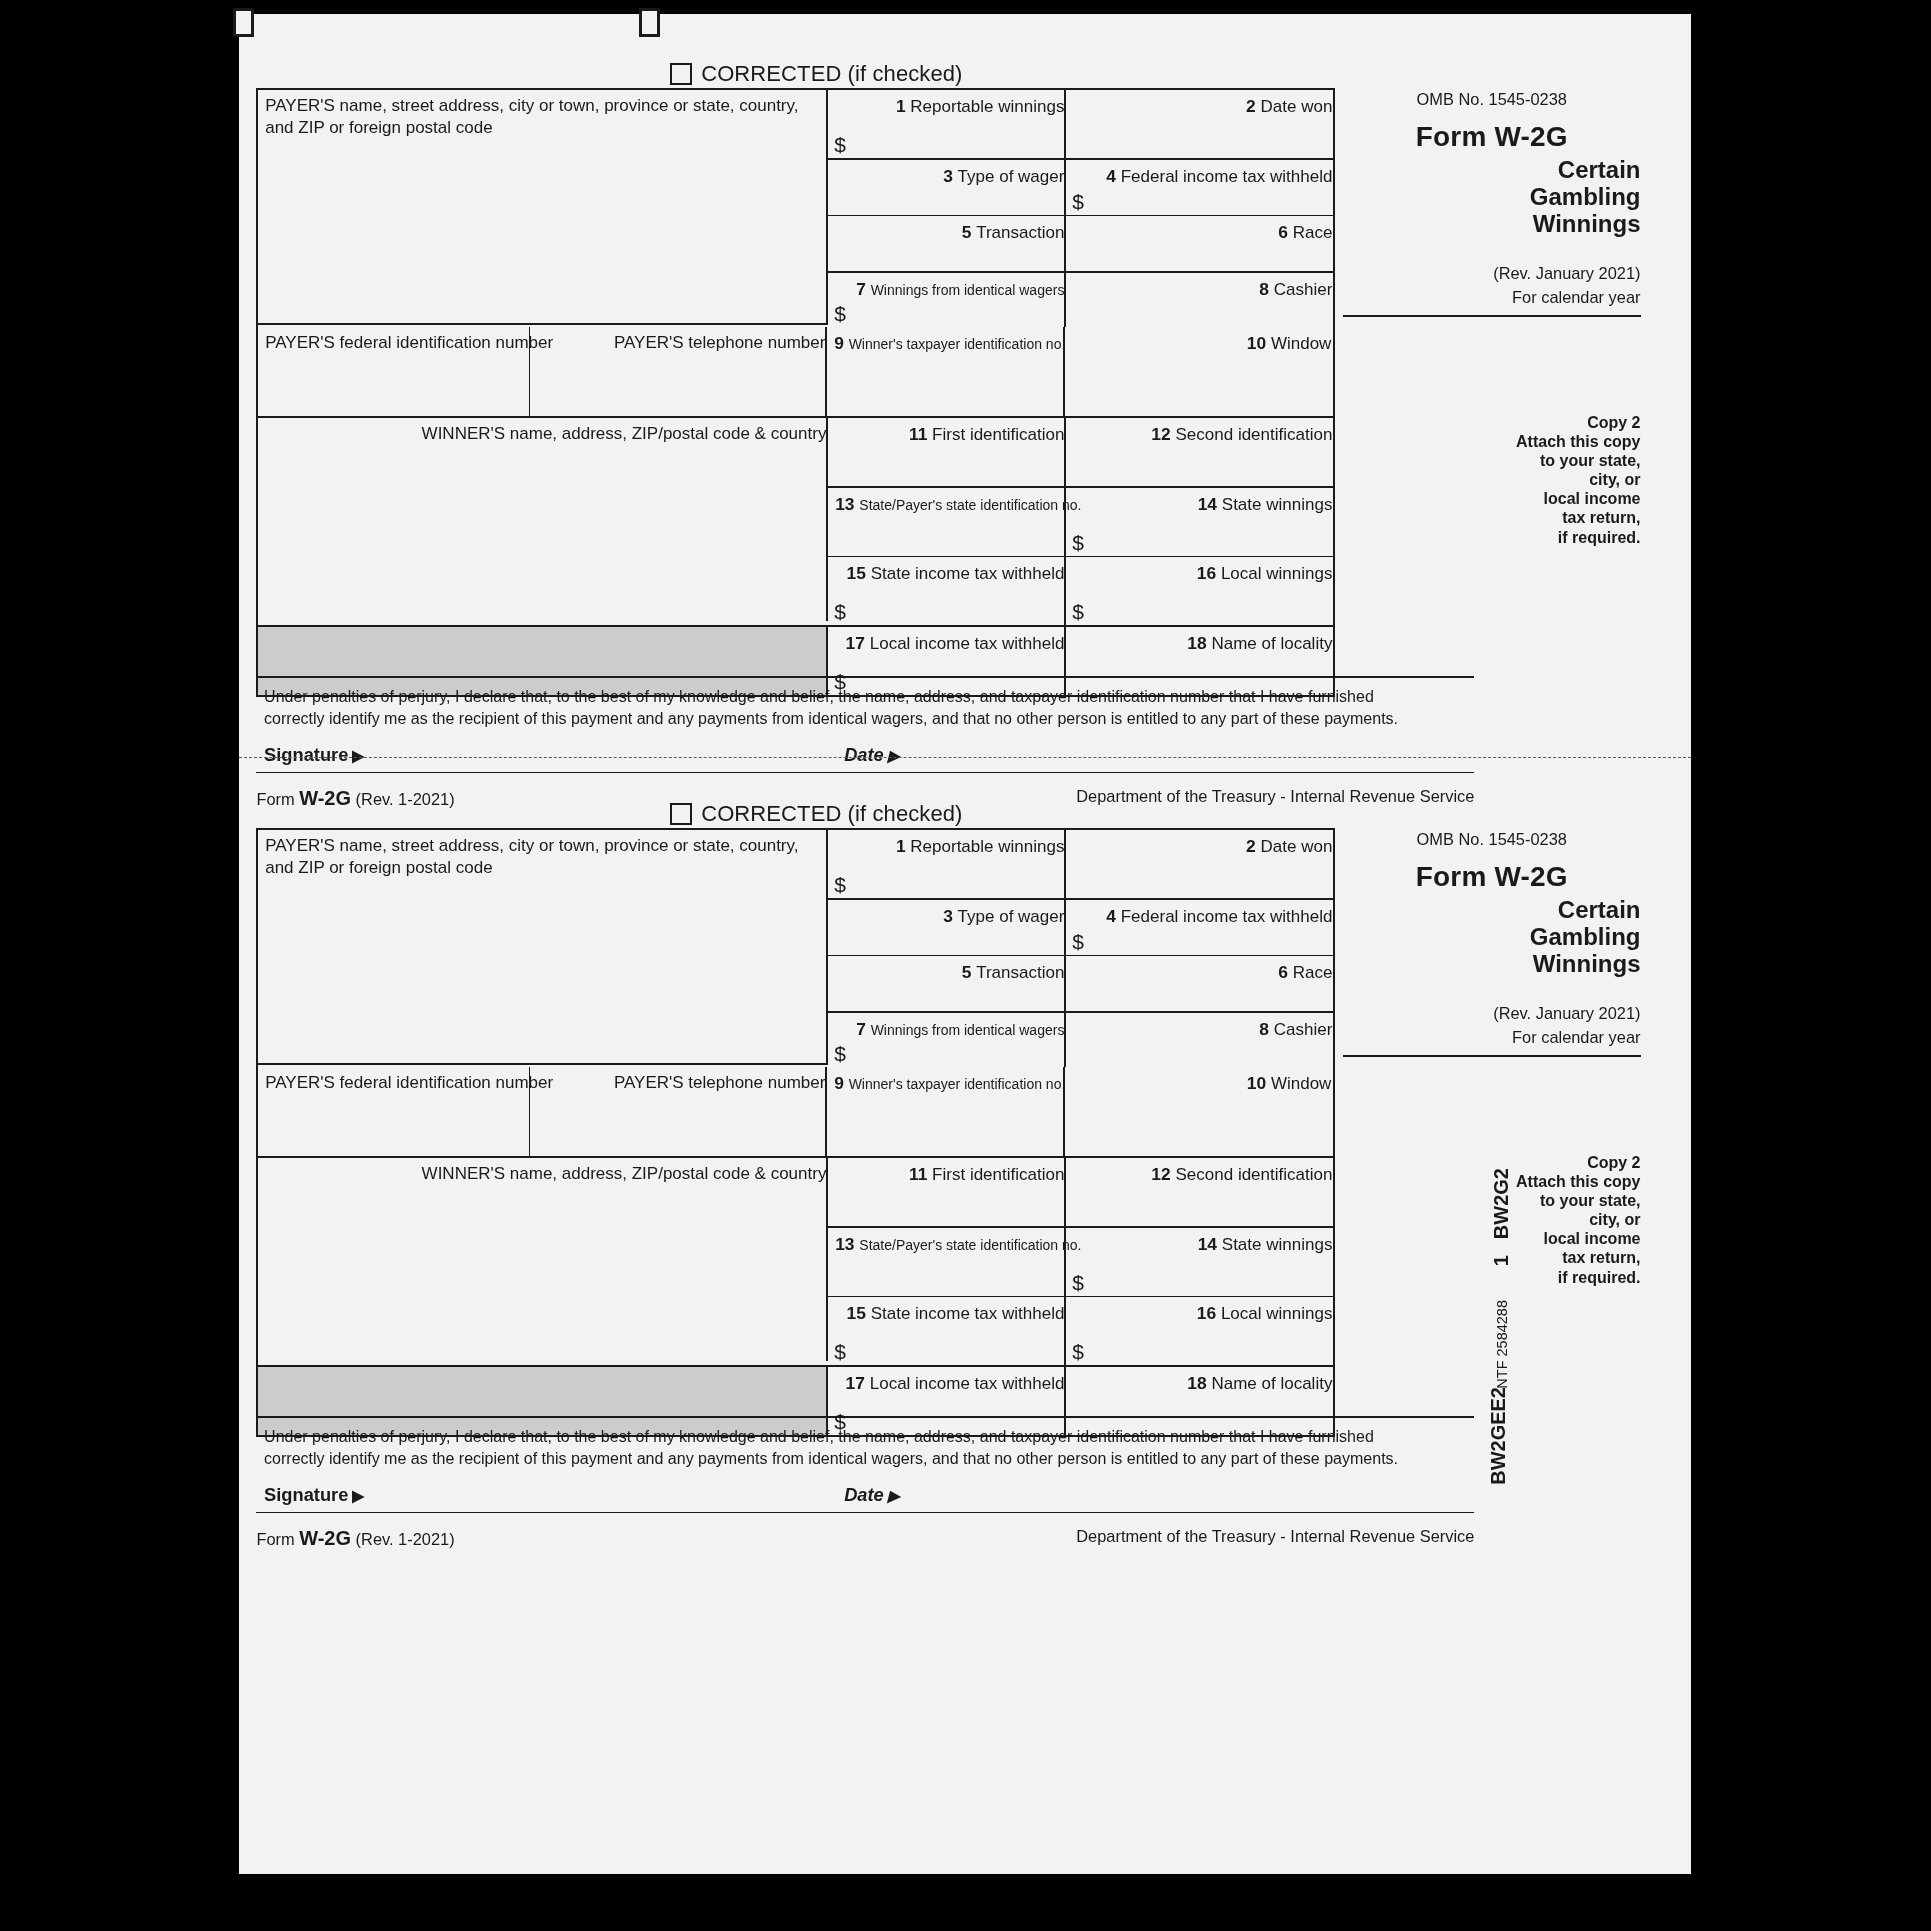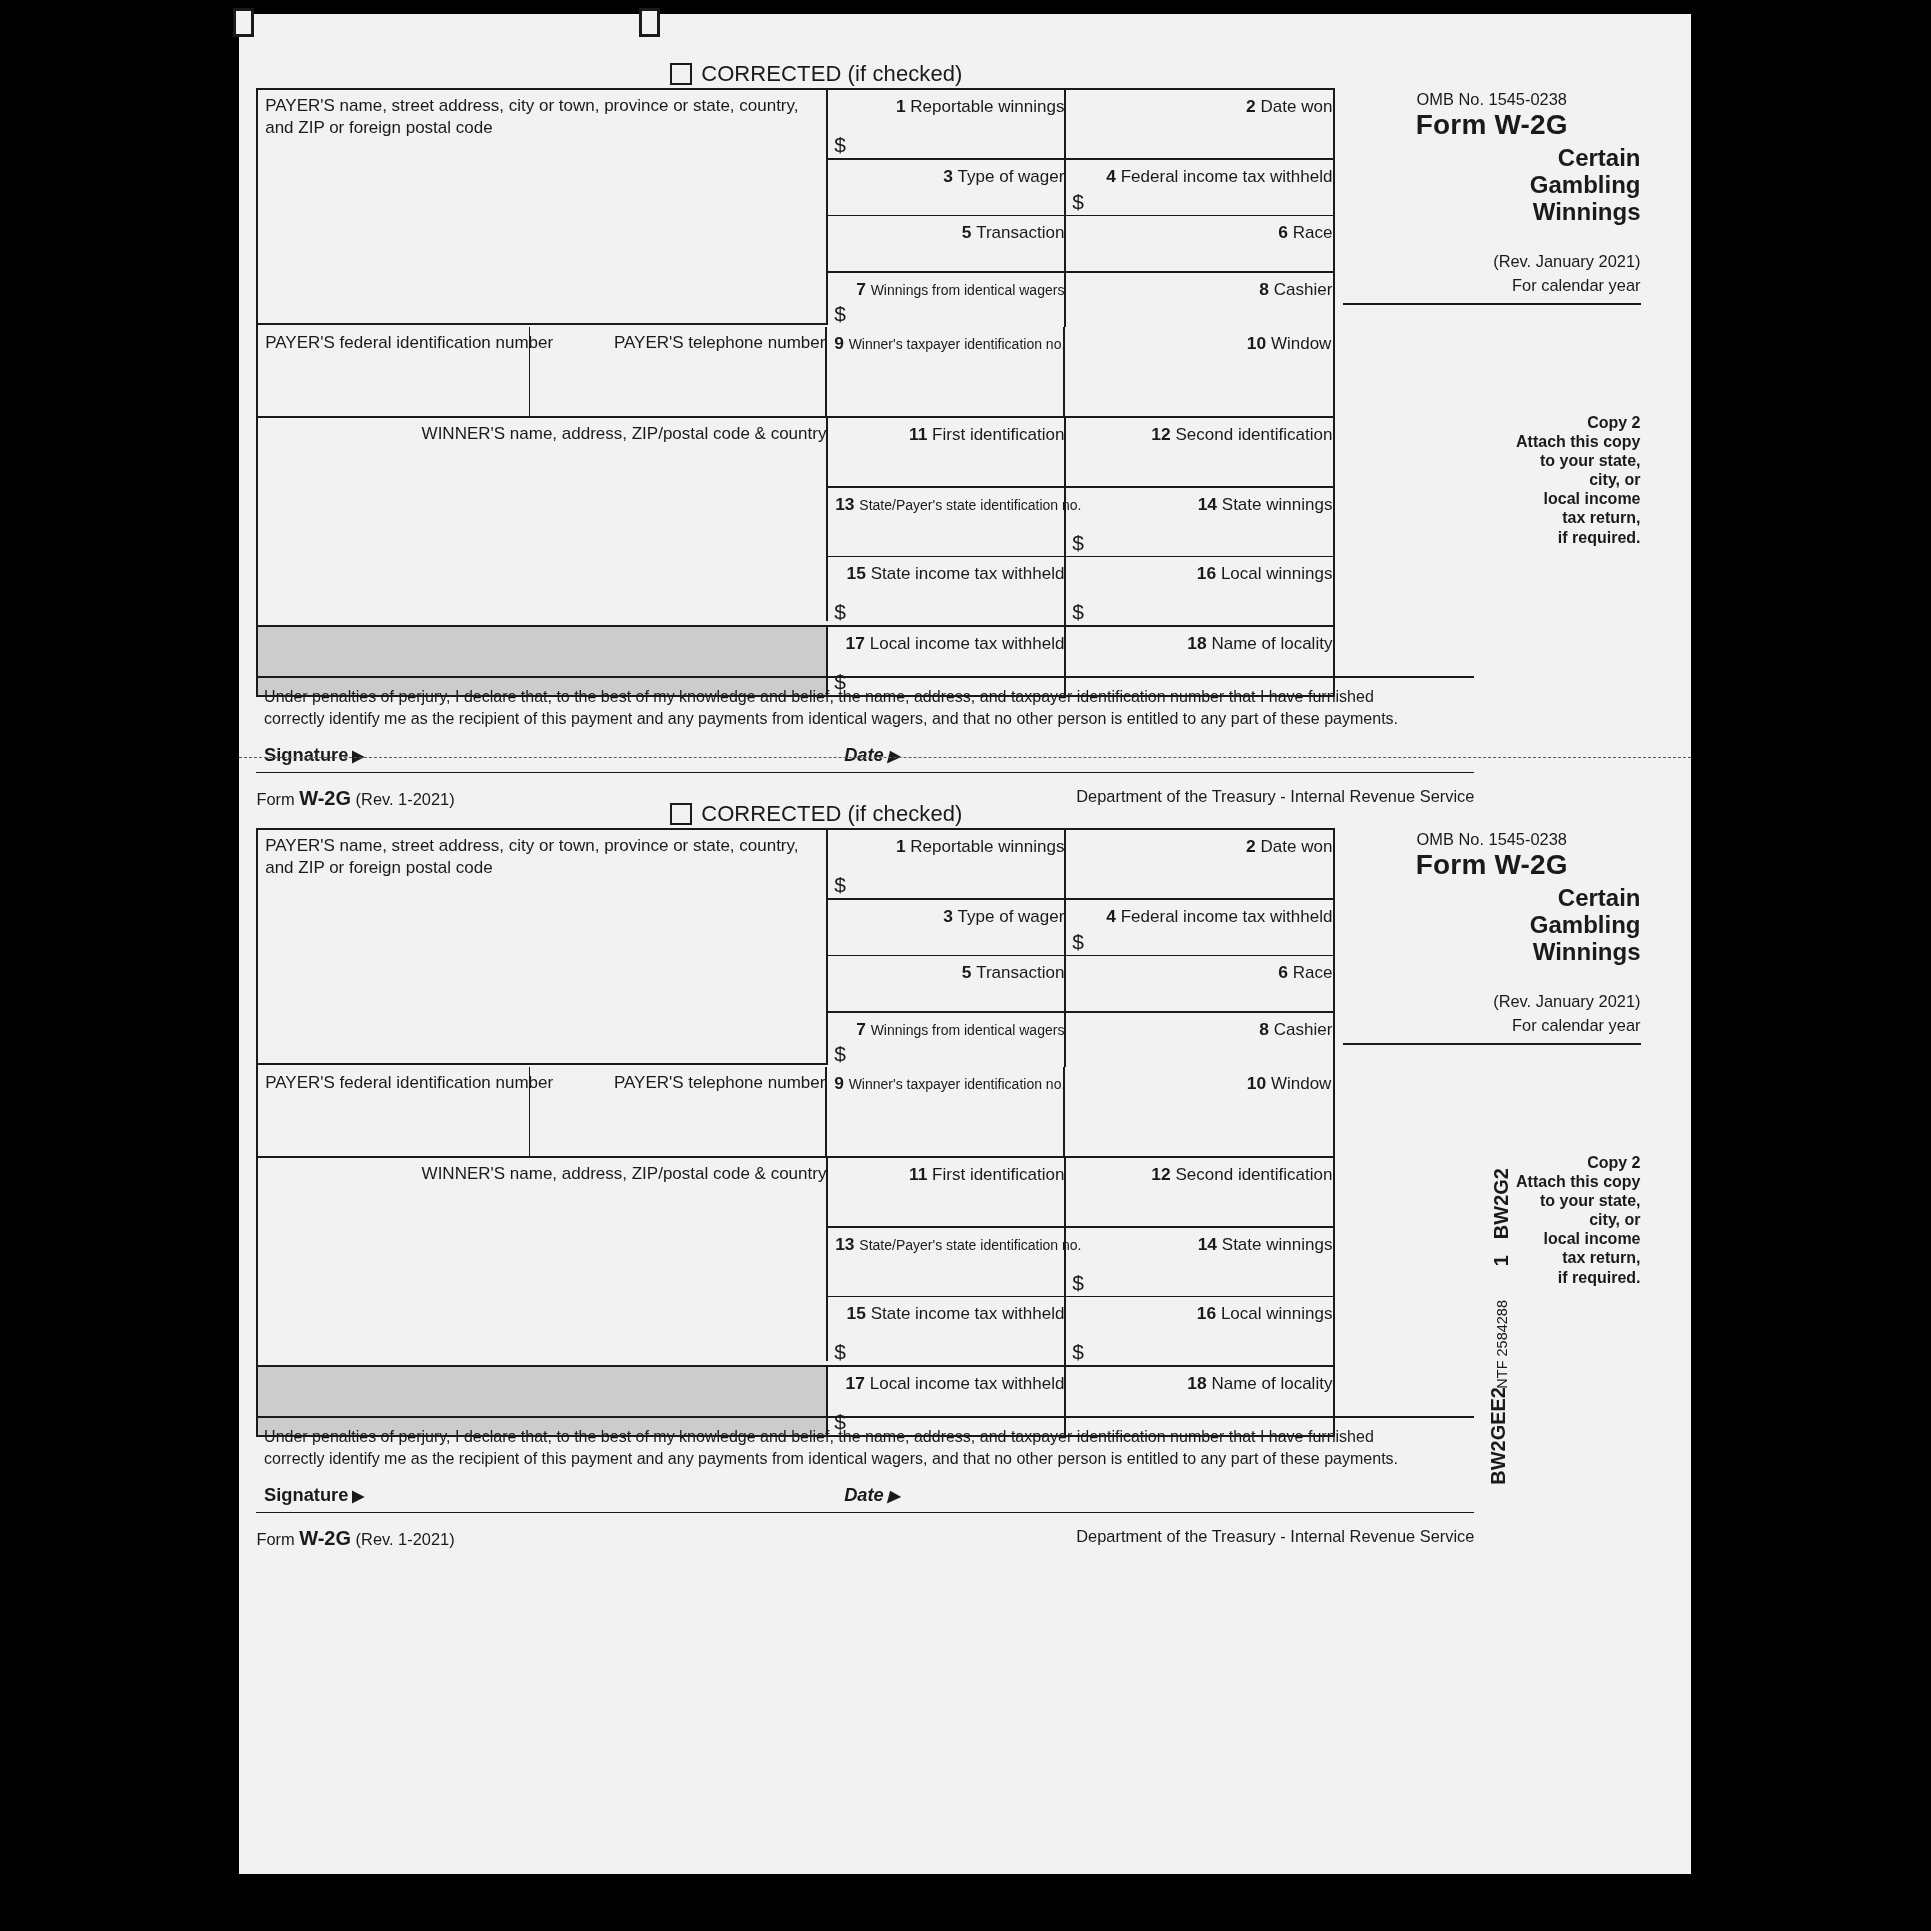--- a/index.html
+++ b/index.html
@@ -72,21 +72,21 @@
   .shaded { background:#cccccc; }
 
   
   .rightcol {
     position:absolute;
     width:311px;
     text-align:right;
     padding-right:13.5px;
   }
   .omb { font-size:16.4px; text-align:center; }
-  .formttl { font-size:28px; font-weight:bold; text-align:center; margin-top:0; letter-spacing:0.2px; }
+  .formttl { font-size:28px; font-weight:bold; text-align:center; margin-top:12px; letter-spacing:0.2px; }
   .certain { font-size:24px; font-weight:bold; text-align:right; line-height:1.12; margin-top:4.8px; }
   .rev { font-size:16.4px; text-align:right; margin-top:26px; }
   .calyear { font-size:16.4px; text-align:right; margin-top:4.8px; }
   .rc-div { border-top:2.4px solid #1a1a1a; margin-top:8.7px; }
   .copy2 { font-size:16px; font-weight:bold; line-height:1.2; }
 
   
   .stmt {
     position:absolute;
     left:17.4px; width:1218px;

